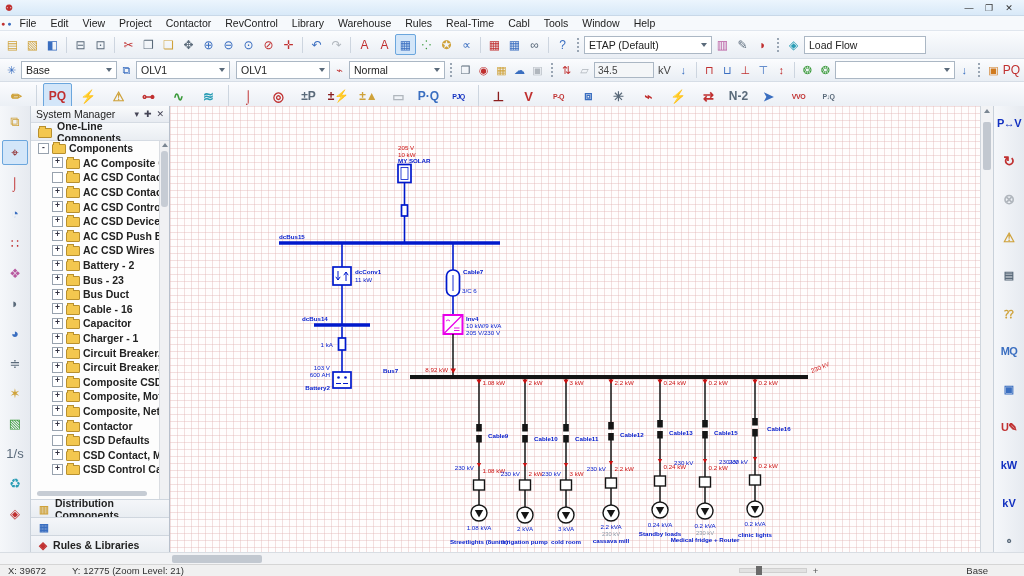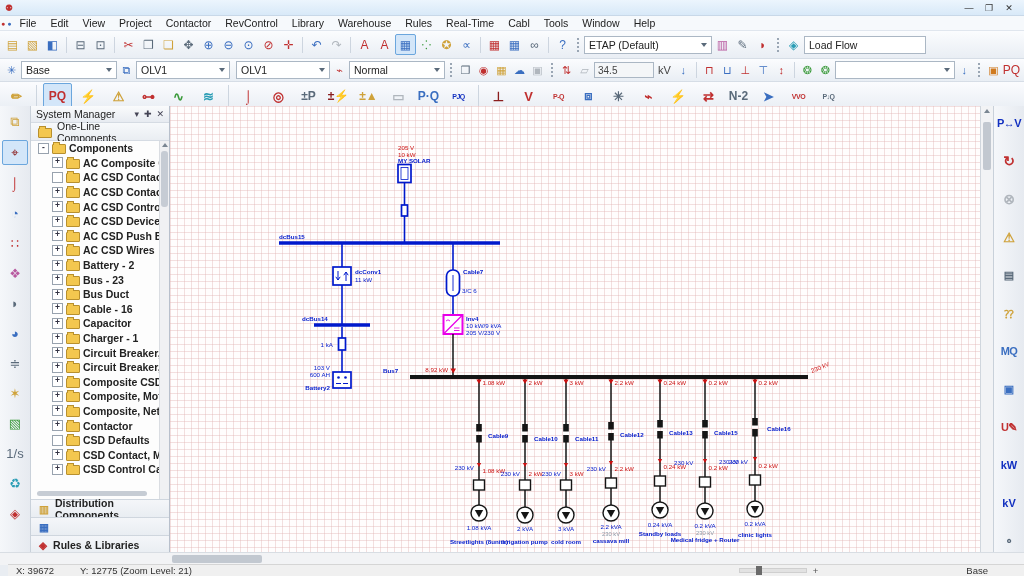--- a/index.html
+++ b/index.html
@@ -36,21 +36,21 @@
   .small{font-size:12px}.tiny{font-size:7px;letter-spacing:-.5px}
   
   #main{position:absolute;top:106px;left:0;right:0;bottom:23px;display:flex}
   #lefttools{width:30px;background:linear-gradient(90deg,#f5f7fa,#e6eaf0);border-right:1px solid #c9d1da;
              display:flex;flex-direction:column;align-items:center;padding-top:4px;gap:7px;flex:none}
   .lic{width:24px;height:23px;display:flex;align-items:center;justify-content:center;font-size:13px;border-radius:2px;flex:none}
   #panel{width:138px;border-right:1px solid #b8c0cc;background:#fff;display:flex;flex-direction:column;flex:none}
   .phead{height:16px;background:linear-gradient(#fafbfc,#e7ebf1);display:flex;align-items:center;gap:3px;
          padding:0 5px;font-size:10.5px;border-bottom:1px solid #d5dbe3}
   .phead .hctl{margin-left:auto;display:flex;gap:5px;color:#445;font-size:9px}
-  .sechead{height:17px;display:flex;align-items:center;gap:5px;padding:0 7px;font-weight:normal;font-size:10.5px;
+  .sechead{height:17px;display:flex;align-items:center;gap:5px;padding:0 7px;font-weight:bold;font-size:10.5px;
            background:linear-gradient(#f7f9fb,#e9edf2);border-bottom:1px solid #d5dbe3}
   .treewrap{flex:1;position:relative;overflow:hidden;background:#fdfdfd}
   .trow{height:14.6px;display:flex;align-items:center;gap:3px;padding-left:21px;font-weight:bold;
         font-size:10.5px;white-space:nowrap;overflow:hidden}
   .trow.root{padding-left:7px}
   .exp{width:9px;height:9px;border:1px solid #98a2ae;background:#fff;font-size:8.5px;line-height:7px;
        text-align:center;color:#334;flex:none}
   .folder{width:12px;height:8px;background:#f3c74f;border:1px solid #b8902e;border-radius:1px;position:relative;flex:none;margin-top:2px}
   .folder:before{content:"";position:absolute;top:-3px;left:0;width:5px;height:2px;background:#f3c74f;
                  border:1px solid #b8902e;border-bottom:none}
@@ -67,21 +67,21 @@
      background-size:7px 7px}
   #canvas svg{position:absolute;left:0;top:0}
   #vscroll{width:12px;background:#f2f3f5;border-left:1px solid #d0d6dd;position:relative;flex:none}
   #vscroll .thumb{position:absolute;left:2px;right:2px;top:16px;height:48px;background:#c2c8d0;border-radius:2px}
   #righttools{width:30px;background:linear-gradient(90deg,#f5f7fa,#e6eaf0);border-left:1px solid #c9d1da;
               display:flex;flex-direction:column;align-items:center;padding-top:6px;gap:16px;flex:none}
   .ric{width:24px;height:22px;display:flex;align-items:center;justify-content:center;font-size:11px;font-weight:bold;flex:none}
   
   #hscroll{position:absolute;left:0;right:0;bottom:11px;height:12px;background:#f2f3f5;border-top:1px solid #d8dde3}
   #hscroll .thumb{position:absolute;left:172px;top:2px;width:90px;height:8px;background:#c2c8d0;border-radius:2px}
-  #statusbar{position:absolute;left:8px;right:0;bottom:0;height:11px;background:#f0f0f0;border-top:1px solid #d5d5d5;
+  #statusbar{position:absolute;left:0;right:0;bottom:0;height:11px;background:#f0f0f0;border-top:1px solid #d5d5d5;
              display:flex;align-items:center;font-size:9.5px;color:#333;padding:0 8px}
   #statusbar .sx{margin-right:26px}
   .ztrack{width:66px;height:3px;background:#e2e2e2;border:1px solid #cfcfcf;position:relative;margin-left:auto}
   .zthumb{position:absolute;left:16px;top:-3px;width:6px;height:9px;background:#6a6a6a}
   .zplus{margin:0 8px 0 6px;color:#555}
   .sbase{margin-left:140px;margin-right:28px}
   
   .bwire{stroke:#0019cc;stroke-width:1.6;fill:none}
   .bbus{stroke:#0019cc;stroke-width:3.4}
   .wire{stroke:#151515;stroke-width:1.5;fill:none}

